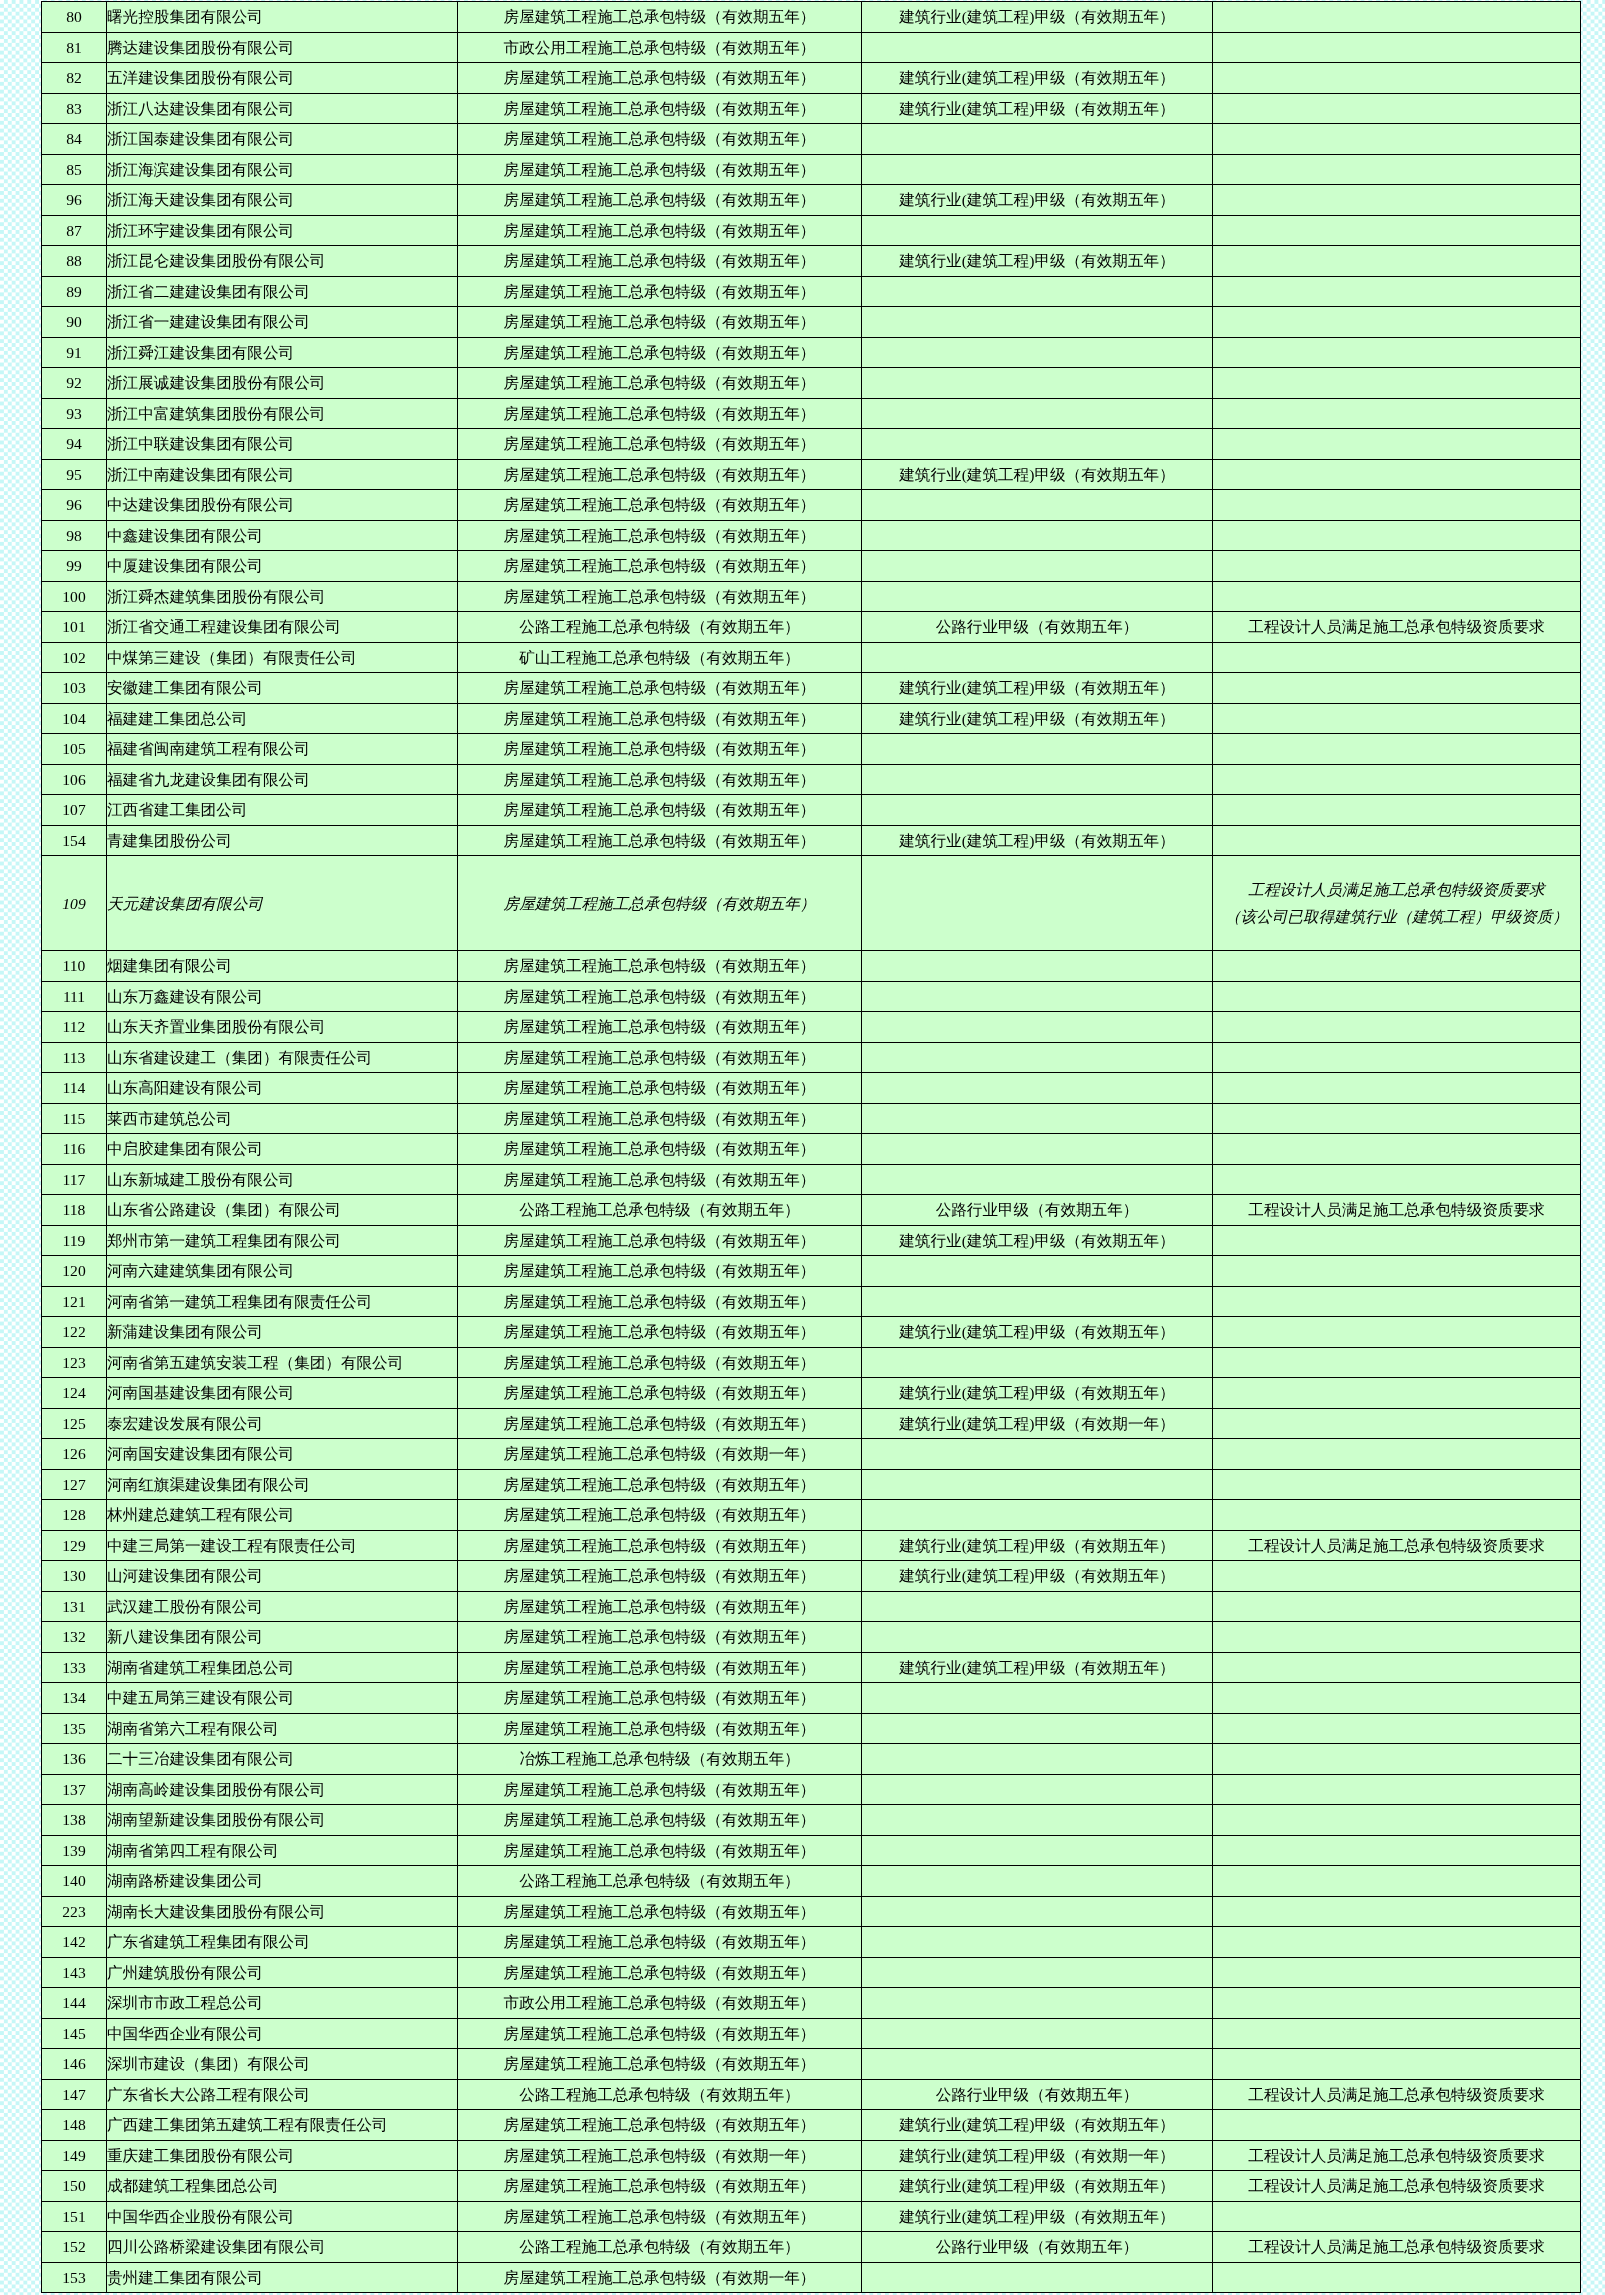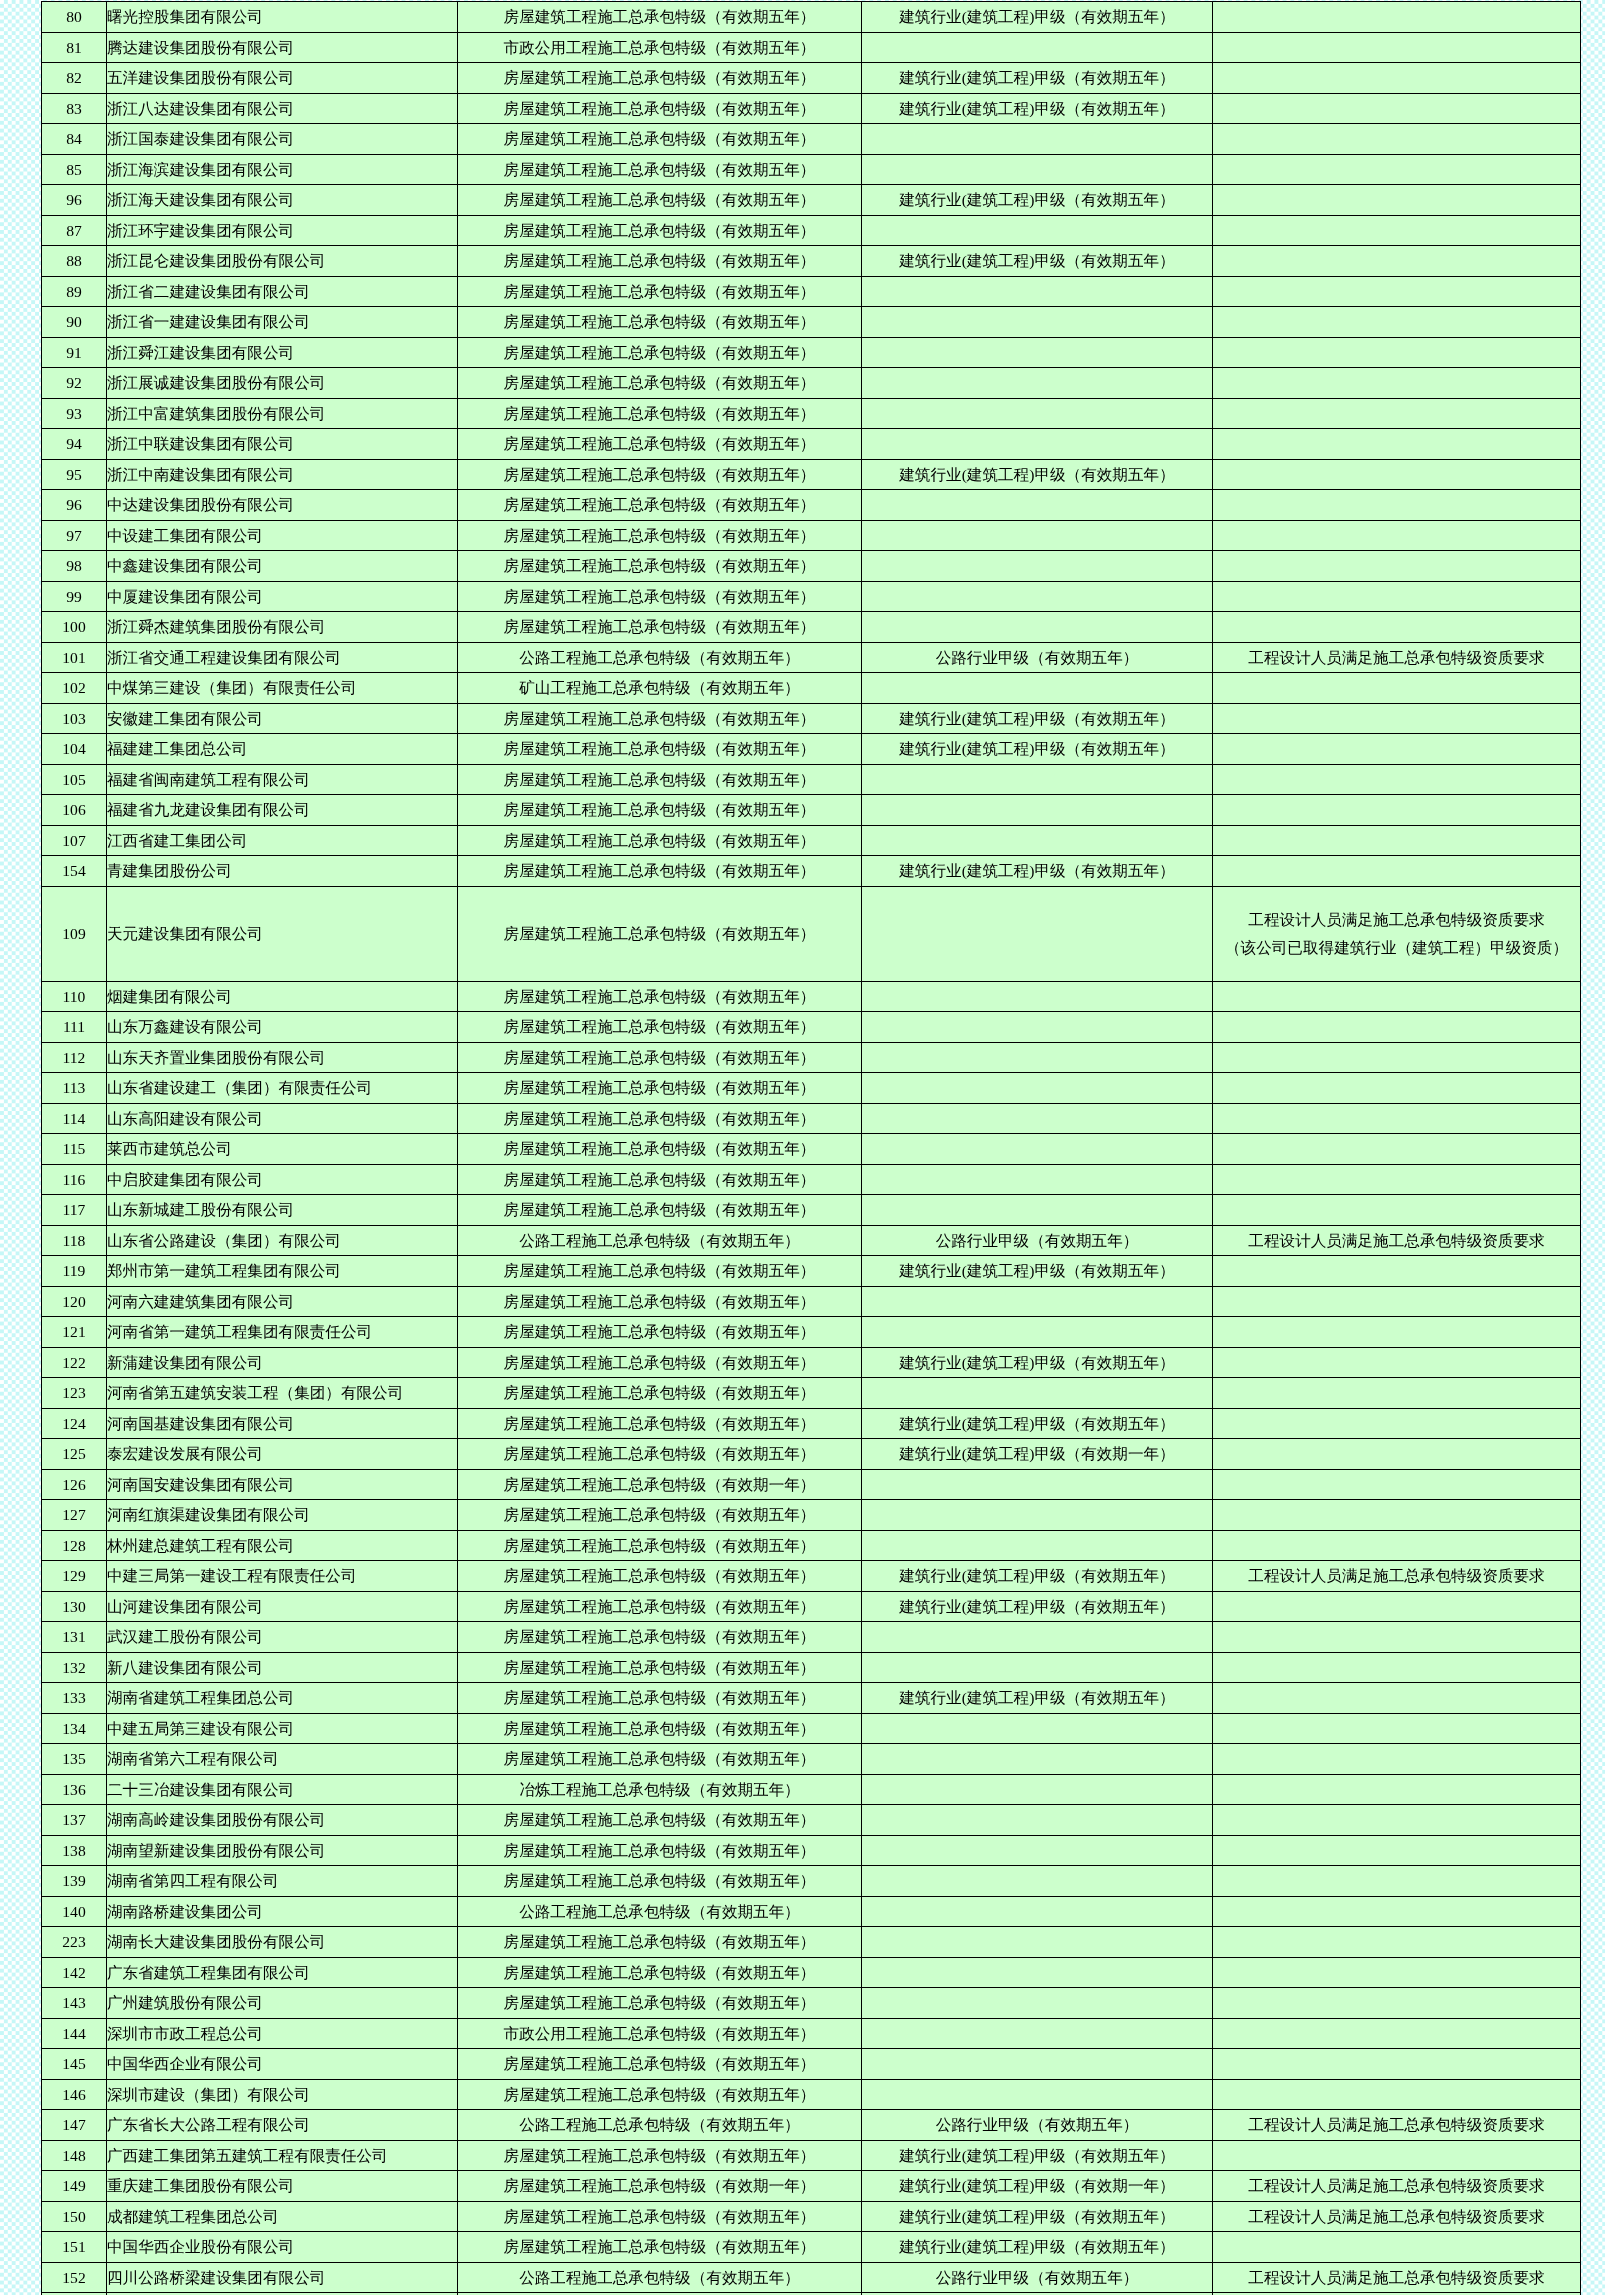--- a/index.html
+++ b/index.html
@@ -26,21 +26,21 @@
   }
   .qual-table td {
     border: 1.4px solid #000000;
     font-size: 15.6px;
     line-height: 27.5px;
     padding: 0;
     overflow: hidden;
     vertical-align: middle;
   }
   .qual-table tr { height: 30.5px; }
-  .qual-table tr.tall { height: 95px; }
+  .qual-table tr.tall { height: 95px; font-style: italic; }
   .c-num    { text-align: center; font-size: 16.5px; }
   .c-name   { text-align: left; padding-left: 11px; padding-right: 3.7px; }
   .c-qual   { text-align: center; }
   .c-remark { text-align: center; white-space: pre-line; }
 </style>
 </head>
 <body>
 
 <table class="qual-table">
   <colgroup>
@@ -164,27 +164,20 @@
         <td class="c-remark"></td>
       </tr>
       <tr>
         <td class="c-num">96</td>
         <td class="c-name">中达建设集团股份有限公司</td>
         <td class="c-qual">房屋建筑工程施工总承包特级（有效期五年）</td>
         <td class="c-qual"></td>
         <td class="c-remark"></td>
       </tr>
       <tr>
-        <td class="c-num">97</td>
-        <td class="c-name">中设建工集团有限公司</td>
-        <td class="c-qual">房屋建筑工程施工总承包特级（有效期五年）</td>
-        <td class="c-qual"></td>
-        <td class="c-remark"></td>
-      </tr>
-      <tr>
         <td class="c-num">98</td>
         <td class="c-name">中鑫建设集团有限公司</td>
         <td class="c-qual">房屋建筑工程施工总承包特级（有效期五年）</td>
         <td class="c-qual"></td>
         <td class="c-remark"></td>
       </tr>
       <tr>
         <td class="c-num">99</td>
         <td class="c-name">中厦建设集团有限公司</td>
         <td class="c-qual">房屋建筑工程施工总承包特级（有效期五年）</td>

